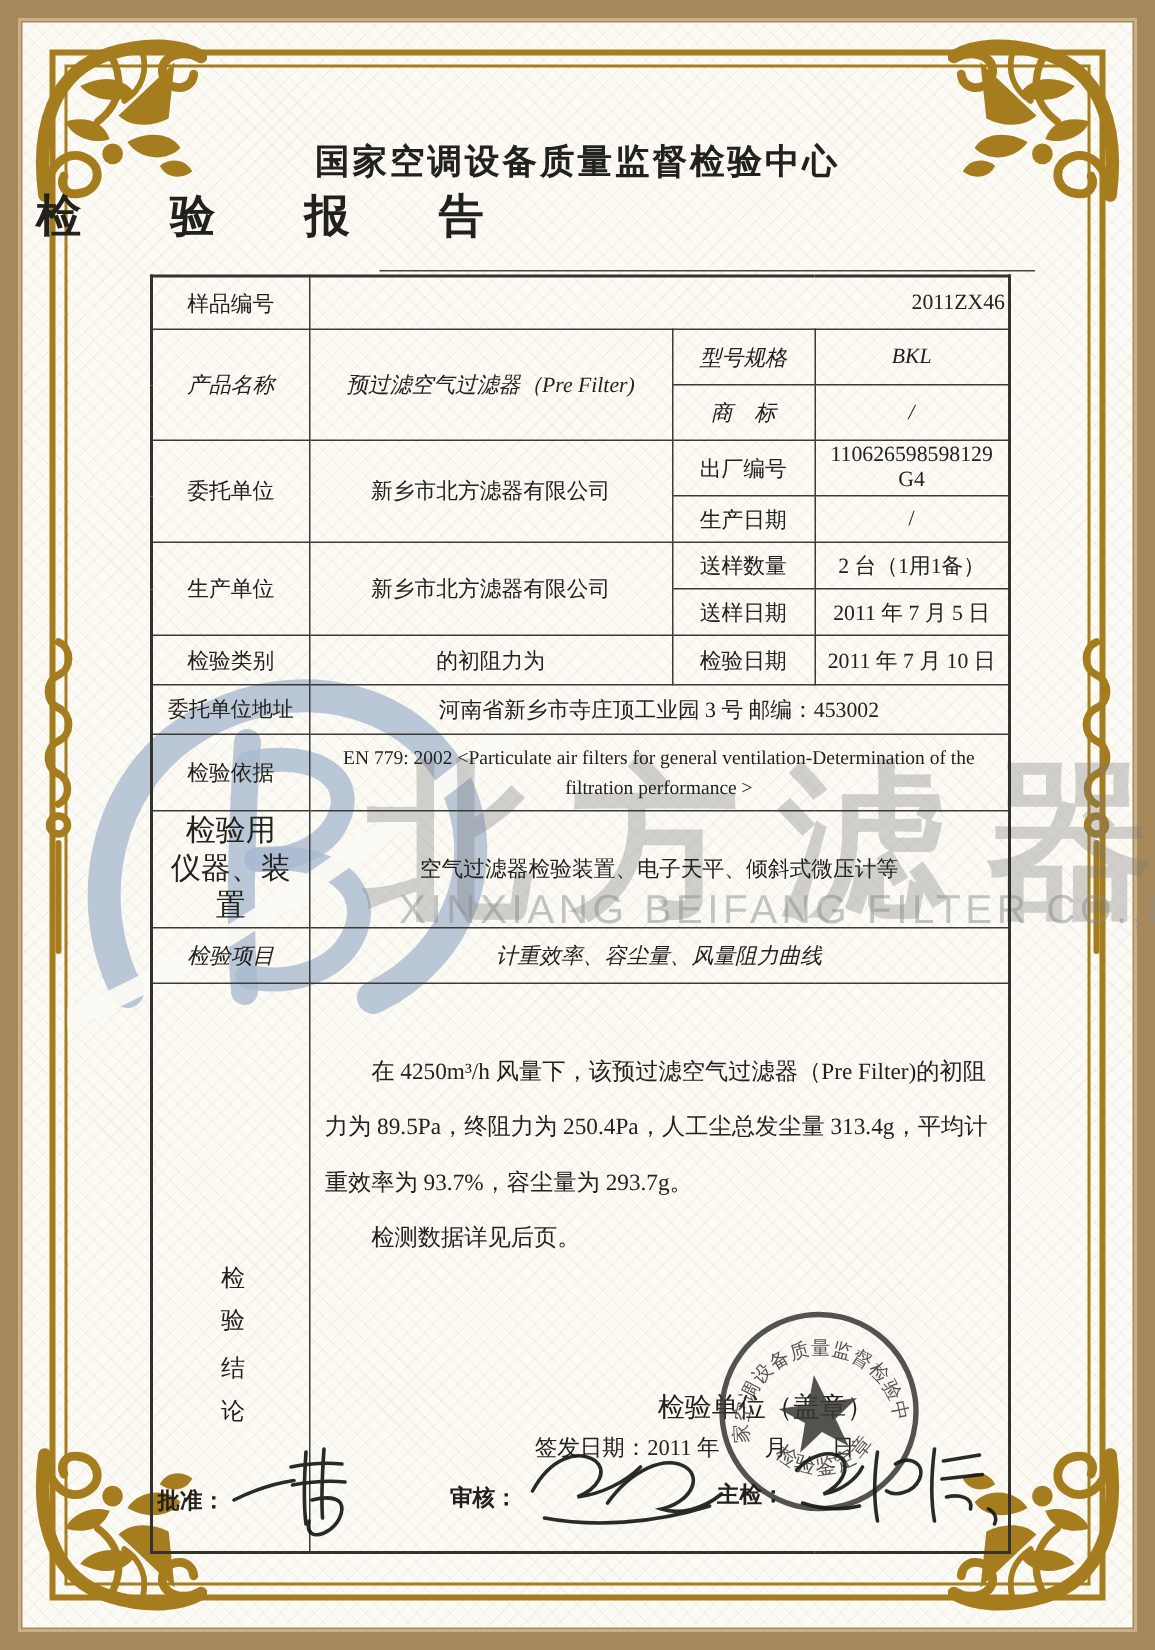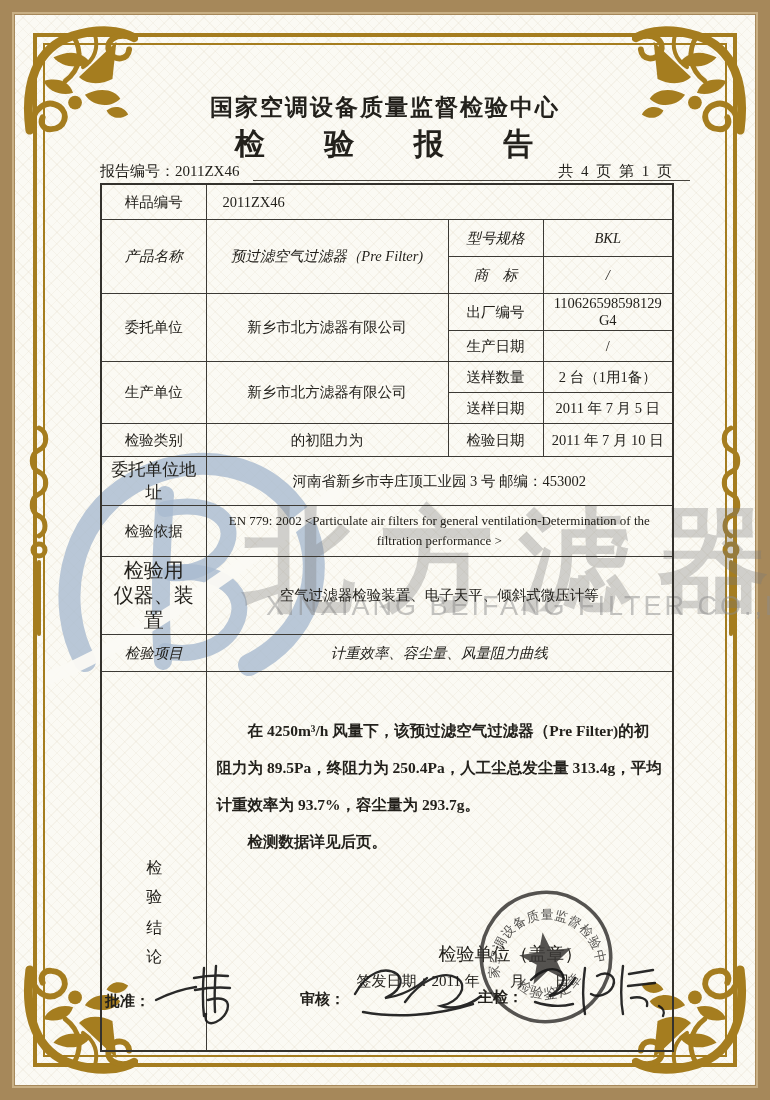--- a/index.html
+++ b/index.html
@@ -27,44 +27,44 @@
   .logo-wm{position:absolute;left:45px;top:425px;z-index:2;pointer-events:none;}
   .wm-cn{position:absolute;left:243px;top:486px;z-index:2;white-space:nowrap;
          font-family:"Liberation Sans","DejaVu Sans",sans-serif;font-weight:700;
          font-size:112px;letter-spacing:26px;color:rgba(122,122,122,.33);pointer-events:none;}
   .wm-en{position:absolute;left:266px;top:591px;z-index:2;white-space:nowrap;
          font-family:"Liberation Sans","DejaVu Sans",sans-serif;
          font-size:27px;letter-spacing:3px;color:rgba(140,140,140,.5);pointer-events:none;}
   
   .org-title{position:absolute;left:0;right:0;top:92px;text-align:center;z-index:3;
              font-size:23px;font-weight:700;letter-spacing:2px;}
-  .report-title{position:absolute;left:24px;right:0;top:124px;text-align:center;z-index:3;
+  .report-title{position:absolute;left:24px;right:0;top:124px;text-align:left;z-index:3;
              font-size:30px;font-weight:700;letter-spacing:26px;}
   .meta{position:absolute;left:100px;right:96px;top:162px;z-index:3;font-size:15px;}
   .meta .rno{float:left;}
   .meta .pg{float:right;letter-spacing:2px;}
   .meta-line{position:absolute;left:253px;top:180px;width:437px;height:1px;background:#47443e;z-index:3;}
   
   .tbl-wrap{position:absolute;left:100px;top:183px;z-index:3;}
   table{border-collapse:collapse;table-layout:fixed;width:572px;background:transparent;}
   td{border:1px solid #3c3a35;font-size:14.5px;text-align:center;vertical-align:middle;
      padding:1px 2px;overflow:hidden;}
   table{border:2px solid #34322d;}
   col.cA{width:105px;} col.cB{width:242px;} col.cC{width:95px;} col.cD{width:130px;}
   tr.r34 td{height:32px;} tr.r36 td{height:34px;font-style:italic;} tr.r30 td{height:28px;}
   tr.r32 td{height:30px;} tr.r50 td{height:48px;} tr.r40 td{height:38px;}
-  td.left{text-align:left;padding-left:16px;}
+  td.left{text-align:right;padding-left:16px;}
   td.small{font-size:13px;line-height:1.55;margin-top:44px;}
   td.lbl2 div{line-height:1.25;font-size:20px;}
   td.concl{height:378px;vertical-align:top;position:relative;padding:0;}
   td.vert{vertical-align:middle;}
   .vert-inner{writing-mode:vertical-lr;text-orientation:upright;letter-spacing:30px;
               margin:0 auto;font-size:16px;padding-top:90px;}
   .concl-text{padding:40px 10px 0 10px;font-size:15.5px;line-height:37px;text-align:left;}
-  .concl-text p{margin:0;text-indent:2em;font-weight:bold;}
+  .concl-text p{margin:0;text-indent:2em;}
   .unit-line{position:absolute;left:232px;top:270px;font-size:18px;white-space:nowrap;}
   .issue-line{position:absolute;left:150px;top:300px;font-size:15px;white-space:nowrap;}
   .stamp{position:absolute;left:262px;top:208px;width:154px;height:154px;z-index:4;opacity:.86;}
   
   .sig-row{position:absolute;left:0;top:0;z-index:4;}
   .sig-group{position:absolute;white-space:nowrap;}
   .sig-group .sig-label{font-size:15px;font-weight:600;vertical-align:middle;}
   .sig-group svg{vertical-align:middle;margin:-34px 0 -14px 2px;}
   .g1{left:105px;top:988px;} .g2{left:300px;top:988px;} .g3{left:478px;top:986px;}
 </style>
@@ -133,24 +133,20 @@
       <path d="M120,84 C168,74 196,96 178,126 C168,142 144,150 126,148" stroke-width="16"></path>
       <path d="M126,148 C176,142 206,168 190,200 C178,224 146,232 120,226" stroke-width="16"></path>
     </g>
     <path d="M-10,258 C70,230 190,150 300,60" stroke="rgba(251,250,244,0.95)" stroke-width="13" fill="none"></path>
   </svg>
   <div class="wm-cn">北方滤器</div>
   <div class="wm-en">XINXIANG BEIFANG FILTER CO.,LTD.</div>
 
   <div class="org-title">国家空调设备质量监督检验中心</div>
   <div class="report-title">检 验 报 告</div>
-  <div class="meta">
-    <span class="rno">报告编号：2011ZX46</span>
-    <span class="pg">共 4 页 第 1 页</span>
-  </div>
   <div class="meta-line"></div>
 
   <div class="tbl-wrap">
     <table>
       <colgroup>
           <col class="cA">
           <col class="cB">
           <col class="cC">
           <col class="cD">
         </colgroup>
@@ -189,21 +185,21 @@
         <td>送样日期</td>
         <td>2011 年 7 月 5 日</td>
       </tr>
       <tr class="r32">
         <td>检验类别</td>
         <td>的初阻力为</td>
         <td>检验日期</td>
         <td>2011 年 7 月 10 日</td>
       </tr>
       <tr class="r32">
-        <td style="font-size:17px">委托单位地址</td>
+        <td style="font-size:14px">委托单位地址</td>
         <td colspan="3">河南省新乡市寺庄顶工业园 3 号 邮编：453002</td>
       </tr>
       <tr class="r50">
         <td>检验依据</td>
         <td colspan="3" class="small">EN 779: 2002 &lt;Particulate air filters for general ventilation-Determination of the filtration performance &gt;</td>
       </tr>
       <tr class="r40">
         <td class="lbl2">
           <div>检验用</div>
           <div>仪器、装置</div>

